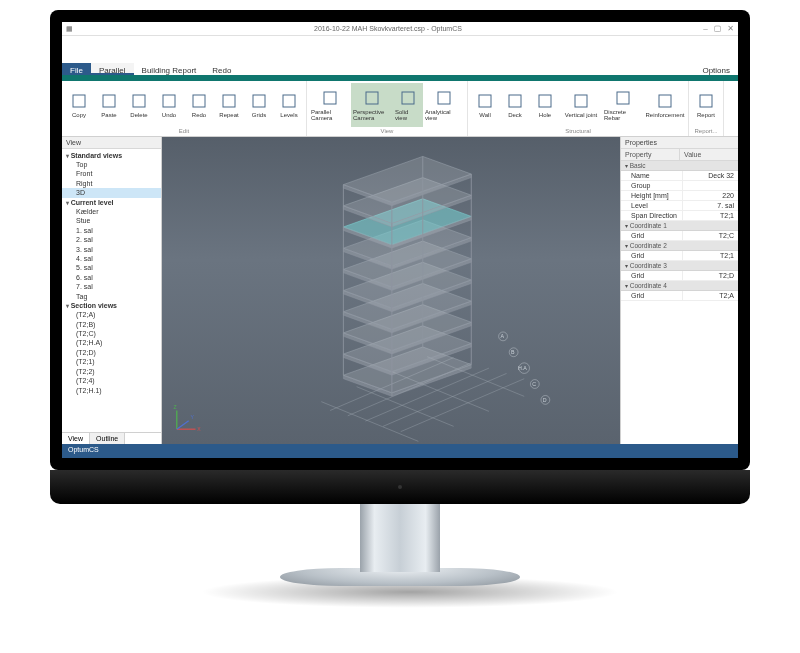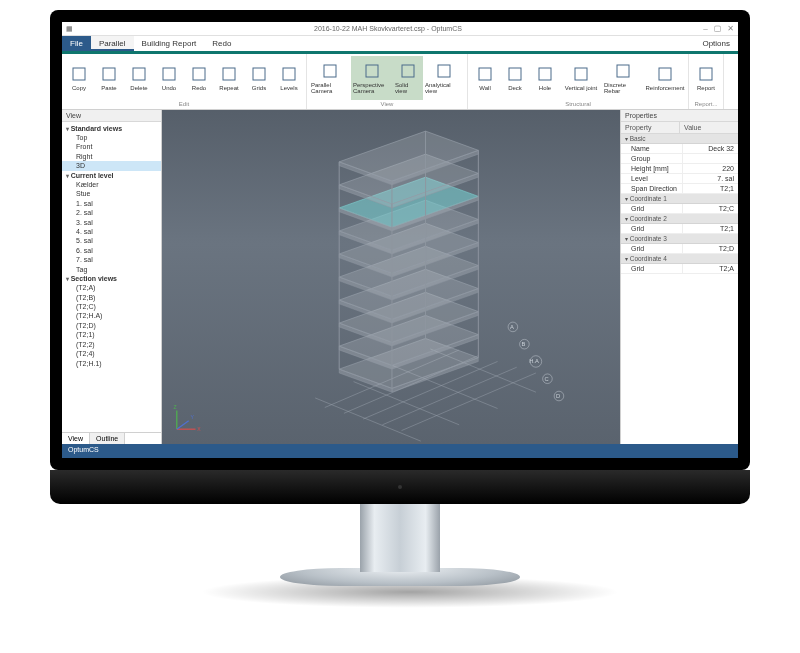--- a/index.html
+++ b/index.html
@@ -40,21 +40,22 @@
   padding: 0 4px;
 }
 .titlebar .titletext { flex: 1; text-align: center; }
 .titlebar .wcontrols { display: flex; gap: 6px; font-size: 8px; color: #888; }
 .menubar {
   height: 18px;
   background: #fff;
   display: flex;
   align-items: stretch;
   font-size: 8px;
-  border-bottom: 3px solid #0f766e;
+  border-bottom: 6px solid #0f766e;
+  margin-top: 27px;
 }
 .menubar .tab {
   padding: 3px 8px;
   color: #333;
   cursor: pointer;
 }
 .menubar .tab.file {
   background: #2c5a8a;
   color: #fff;
 }

